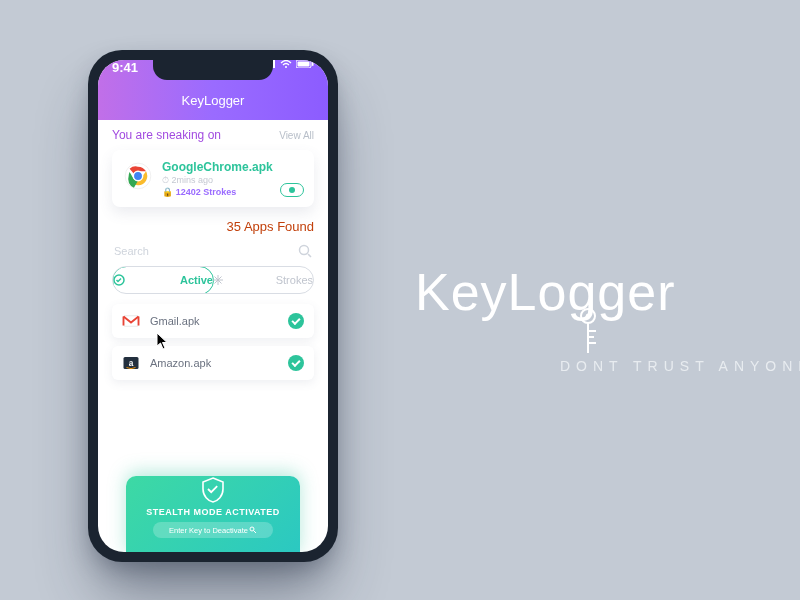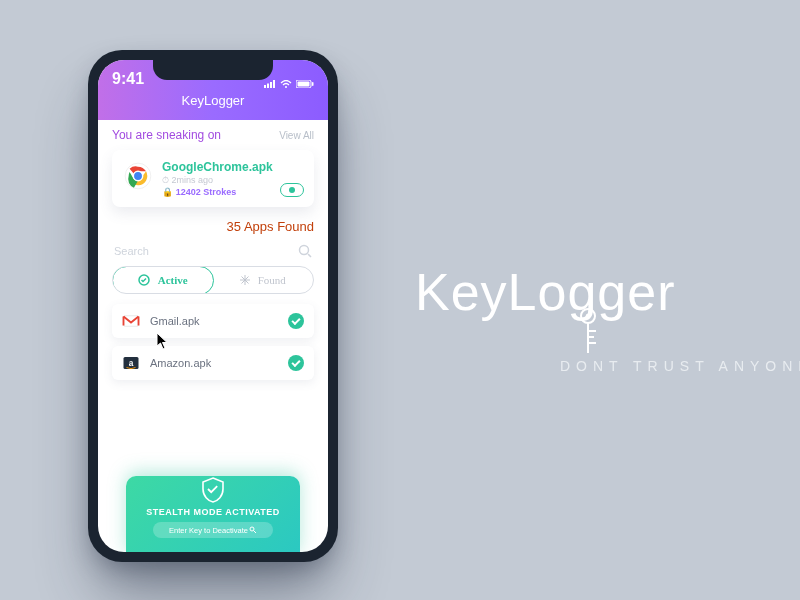--- a/index.html
+++ b/index.html
@@ -72,24 +72,24 @@
     border-radius: 26px;
     overflow: hidden;
     position: relative;
   }
 
   
   .statusbar {
     height: 30px;
     background: linear-gradient(90deg,#c16fe8,#9a6bff,#8c5cff);
     display: flex;
-    align-items: flex-end;
+    align-items: flex-start;
     padding: 0 14px 2px;
     color: #fff;
-    font-size: 16px;
+    font-size: 13px;
     font-weight: 600;
     justify-content: space-between;
   }
   .statusbar .right { display: flex; gap: 4px; align-items: center; }
 
   
   .appheader {
     height: 30px;
     background: linear-gradient(90deg,#c16fe8,#9a6bff,#8c5cff);
     color: #fff;
@@ -158,24 +158,23 @@
     border: 1.5px solid #d9dde4;
     border-radius: 999px;
     overflow: hidden;
     height: 28px;
     margin-bottom: 10px;
   }
   .tab {
     flex: 1;
     display: flex;
     align-items: center;
-    justify-content: center;
+    justify-content: space-between;
     gap: 8px;
     font-size: 11px;
-    font-family: Liberation Serif, serif;
   }
   .tab.active {
     border: 1.5px solid #2dc49b;
     border-radius: 999px;
     margin: -1.5px;
     color: #2dc49b;
     font-weight: 600;
   }
   .tab.inactive { color: #c0c5ce; }
 
@@ -328,21 +327,21 @@
         </div>
         <div class="tab inactive">
           <svg width="10" height="10">
               <g stroke="#c0c5ce" stroke-width="1">
                 <line x1="5" y1="0" x2="5" y2="10"></line>
                 <line x1="0" y1="5" x2="10" y2="5"></line>
                 <line x1="1.5" y1="1.5" x2="8.5" y2="8.5"></line>
                 <line x1="8.5" y1="1.5" x2="1.5" y2="8.5"></line>
               </g>
             </svg>
-          <span>Found</span>
+          <span>Strokes</span>
         </div>
       </div>
 
       <div class="app-row">
         <svg class="icon" viewBox="0 0 24 24">
             <rect x="2" y="5" width="20" height="14" rx="2" fill="#fff" stroke="#e0e0e0"></rect>
             <path d="M2 6 L12 14 L22 6" fill="none" stroke="#e94435" stroke-width="2.5"></path>
             <path d="M2 6 v12" stroke="#e94435" stroke-width="2.5"></path>
             <path d="M22 6 v12" stroke="#e94435" stroke-width="2.5"></path>
           </svg>

